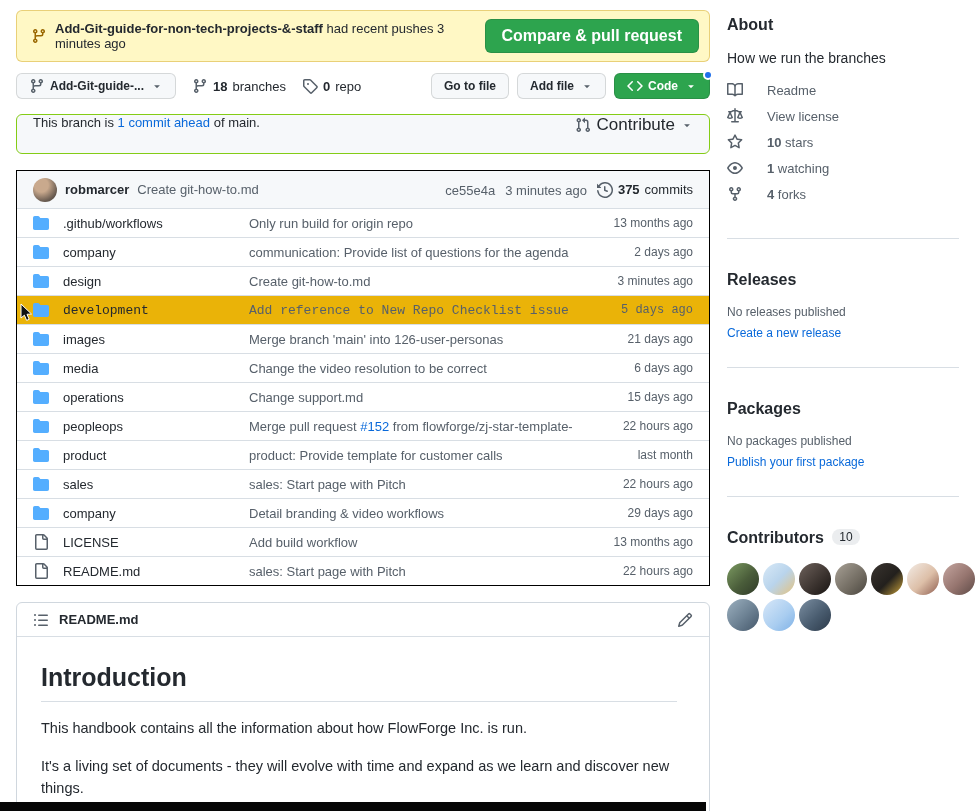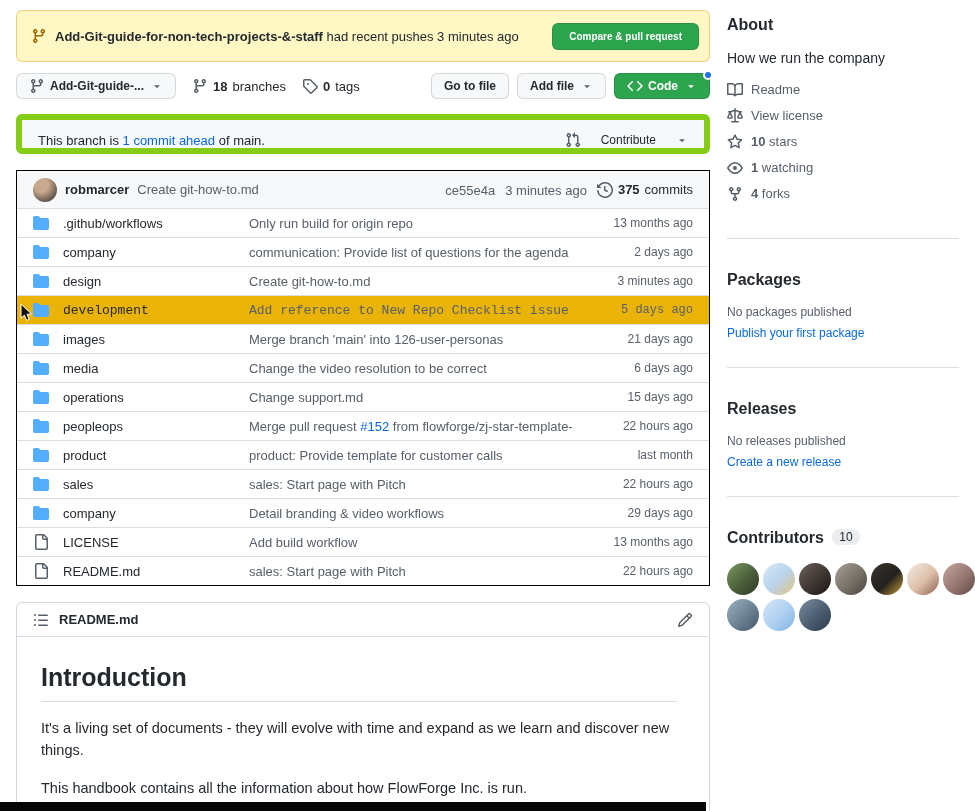--- a/index.html
+++ b/index.html
@@ -14,44 +14,44 @@
   a { text-decoration:none; color:inherit; cursor:pointer; }
   .link { color:#0969da; }
 
   
   .banner { display:flex; align-items:center; gap:8px; height:52px;
     background:#fff8c5; border:1px solid rgba(212,167,44,0.5); border-radius:6px;
     padding:8px 10px 8px 14px; margin-bottom:10px; }
   .banner .ico { color:#9a6700; }
   .banner-text { font-size:13px; flex:1; }
   .banner-text b { font-weight:700; }
-  .btn-compare { background:#2da44e; color:#fff; font-size:10px; font-weight:700;
+  .btn-compare { background:#2da44e; color:#fff; font-size:16px; font-weight:700;
     border:1px solid rgba(27,31,36,0.15); border-radius:6px; padding:7px 16px; }
 
   
   .toolbar { display:flex; align-items:center; height:28px; margin-bottom:14px; }
   .btn { display:inline-flex; align-items:center; gap:5px; height:20px;
     background:#f6f8fa; border:1px solid rgba(27,31,36,0.15); border-radius:6px;
     font-size:12px; font-weight:600; color:#24292f; padding:12px 12px; }
   .btn .caret { margin-left:2px; }
   .counter-link { display:inline-flex; align-items:center; gap:5px; font-size:13px;
     color:#24292f; margin-left:16px; }
   .counter-link b { font-weight:700; }
   .toolbar-right { margin-left:auto; display:inline-flex; gap:8px; }
   .btn-code { position:relative; background:#2da44e; color:#fff; border-color:rgba(27,31,36,0.15); }
   .btn-code .ico { color:#fff; }
   .blue-dot { position:absolute; top:-4px; right:-4px; width:10px; height:10px;
     border-radius:50%; background:#1f6feb; border:2px solid #fff; }
 
   
-  .branch-status { display:flex; align-items:flex-end; height:40px; background:#f6f8fa;
-    border:6px solid #84cc16; border-radius:6px; padding:0 16px; margin-bottom:16px;
+  .branch-status { display:flex; align-items:flex-start; height:40px; background:#f6f8fa;
+    border:1px solid #84cc16; border-radius:6px; padding:0 16px; margin-bottom:16px;
     font-size:13px; }
-  .contribute { margin-left:auto; display:inline-flex; align-items:center; gap:20px;
-    font-size:12px; color:#24292f; }
+  .contribute { margin-left:auto; display:inline-flex; align-items:center; gap:6px;
+    font-size:17px; color:#24292f; }
 
   
   .file-card { border:1px solid #000000; border-radius:0; margin-bottom:16px; overflow:hidden; }
   .commit-header { display:flex; align-items:center; gap:8px; height:37px;
     background:#f6f8fa; padding:0 16px; font-size:13px; }
   .avatar-sm { width:24px; height:24px; border-radius:50%; flex:none;
     background:radial-gradient(circle at 35% 30%, #c9a98d 0 30%, #6b5d52 70%, #3c352f 100%); }
   .commit-author { font-weight:700; }
   .commit-msg { color:#57606a; }
   .commit-right { margin-left:auto; display:inline-flex; align-items:flex-end; gap:10px;
@@ -76,21 +76,21 @@
   .readme-body { padding:26px 32px 30px 24px; }
   .readme-body h1 { font-size:25px; font-weight:700; padding-bottom:9px;
     border-bottom:1px solid #d8dee4; margin-bottom:16px; }
   .readme-body p { font-size:14.5px; line-height:1.5; margin-bottom:16px; color:#24292f; }
 
   
   .sb-section { border-bottom:1px solid #d8dee4; padding-bottom:26px; margin-bottom:32px; }
   .sb-section.last { border-bottom:none; }
   .sb-h { font-size:16px; font-weight:700; margin:6px 0 16px; }
   .sb-desc { font-size:14px; margin-bottom:16px; }
-  .sb-item { display:flex; gap:8px; font-size:13px; color:#57606a;
+  .sb-item { display:flex; align-items:center; gap:24px; font-size:13px; color:#57606a;
     margin-bottom:10px; }
   .sb-item b { color:#57606a; font-weight:700; }
   .sb-small { font-size:12px; color:#57606a; margin-bottom:4px; }
   .sb-link { font-size:12px; color:#0969da; }
   .counter-badge { display:inline-block; background:rgba(175,184,193,0.25); font-size:12px;
     font-weight:500; border-radius:2em; padding:1px 7px; margin-left:4px; vertical-align:2px; }
   .contrib-grid { display:flex; flex-wrap:wrap; gap:4px; width:260px; margin-top:2px; }
   .avatar-c { width:32px; height:32px; border-radius:50%; flex:none; }
 
   
@@ -142,21 +142,21 @@
         <span>branches</span>
       </a>
 
       <a class="counter-link">
         <span class="ico">
           <svg width="16" height="16" viewBox="0 0 16 16" fill="currentColor">
               <path d="M1 7.775V2.75C1 1.784 1.784 1 2.75 1h5.025c.464 0 .91.184 1.238.513l6.25 6.25a1.75 1.75 0 0 1 0 2.474l-5.026 5.026a1.75 1.75 0 0 1-2.474 0l-6.25-6.25A1.752 1.752 0 0 1 1 7.775Zm1.5 0c0 .066.026.13.073.177l6.25 6.25a.25.25 0 0 0 .354 0l5.025-5.025a.25.25 0 0 0 0-.354l-6.25-6.25a.25.25 0 0 0-.177-.073H2.75a.25.25 0 0 0-.25.25ZM6 5a1 1 0 1 1 0 2 1 1 0 0 1 0-2Z"></path>
             </svg>
         </span>
         <b>0</b>
-        <span>tags</span>
+        <span>repo</span>
       </a>
 
       <span class="toolbar-right">
         <button class="btn">Go to file</button>
         <button class="btn">
           <span>Add file</span>
           <span class="ico caret">
             <svg width="12" height="12" viewBox="0 0 16 16" fill="currentColor">
                 <path d="m4.427 7.427 3.396 3.396a.25.25 0 0 0 .354 0l3.396-3.396A.25.25 0 0 0 11.396 7H4.604a.25.25 0 0 0-.177.427Z"></path>
               </svg>
@@ -363,32 +363,32 @@
         </span>
         <span>README.md</span>
         <span class="readme-edit ico">
           <svg width="16" height="16" viewBox="0 0 16 16" fill="currentColor">
               <path d="M11.013 1.427a1.75 1.75 0 0 1 2.474 0l1.086 1.086a1.75 1.75 0 0 1 0 2.474l-8.61 8.61c-.21.21-.47.364-.756.445l-3.251.93a.75.75 0 0 1-.927-.928l.929-3.25c.081-.286.235-.547.445-.758l8.61-8.61Zm.176 4.823L9.75 4.81l-6.286 6.287a.253.253 0 0 0-.064.108l-.558 1.953 1.953-.558a.253.253 0 0 0 .108-.064Zm1.238-3.763a.25.25 0 0 0-.354 0L10.811 3.75l1.439 1.44 1.263-1.263a.25.25 0 0 0 0-.354Z"></path>
             </svg>
         </span>
       </div>
       <div class="readme-body">
         <h1>Introduction</h1>
+        <p>This handbook contains all the information about how FlowForge Inc. is run.</p>
         <p>It's a living set of documents - they will evolve with time and expand as we learn and discover new things.</p>
-        <p>This handbook contains all the information about how FlowForge Inc. is run.</p>
 
       </div>
     </div>
   </div>
 
   <div class="sidebar">
 
     <div class="sb-section">
       <div class="sb-h">About</div>
-      <div class="sb-desc">How we run the company</div>
+      <div class="sb-desc">How we run the branches</div>
 
       <a class="sb-item">
         <span class="ico">
           <svg width="16" height="16" viewBox="0 0 16 16" fill="currentColor">
               <path d="M0 1.75A.75.75 0 0 1 .75 1h4.253c1.227 0 2.317.59 3 1.501A3.743 3.743 0 0 1 11.006 1h4.245a.75.75 0 0 1 .75.75v10.5a.75.75 0 0 1-.75.75h-4.507a2.25 2.25 0 0 0-1.591.659l-.622.621a.75.75 0 0 1-1.06 0l-.622-.621A2.25 2.25 0 0 0 5.258 13H.75a.75.75 0 0 1-.75-.75Zm7.251 10.324.004-5.073-.002-2.253A2.25 2.25 0 0 0 5.003 2.5H1.5v9h3.757a3.75 3.75 0 0 1 1.994.574ZM8.755 4.75l-.004 7.322a3.752 3.752 0 0 1 1.992-.572H14.5v-9h-3.495a2.25 2.25 0 0 0-2.25 2.25Z"></path>
             </svg>
         </span>
         <span>Readme</span>
       </a>
 
@@ -420,32 +420,32 @@
       </a>
 
       <a class="sb-item">
         <span class="ico">
           <svg width="16" height="16" viewBox="0 0 16 16" fill="currentColor">
               <path d="M5 5.372v.878c0 .414.336.75.75.75h4.5a.75.75 0 0 0 .75-.75v-.878a2.25 2.25 0 1 1 1.5 0v.878a2.25 2.25 0 0 1-2.25 2.25h-1.5v2.128a2.251 2.251 0 1 1-1.5 0V8.5h-1.5A2.25 2.25 0 0 1 3.5 6.25v-.878a2.25 2.25 0 1 1 1.5 0ZM5 3.25a.75.75 0 1 0-1.5 0 .75.75 0 0 0 1.5 0Zm6.75.75a.75.75 0 1 0 0-1.5.75.75 0 0 0 0 1.5Zm-3 8.75a.75.75 0 1 0-1.5 0 .75.75 0 0 0 1.5 0Z"></path>
             </svg>
         </span>
         <span><b>4</b> <span>forks</span></span>
       </a>
+    </div>
+
+    <div class="sb-section">
+      <div class="sb-h">Releases</div>
+      <div class="sb-small">No releases published</div>
+      <a class="sb-link">Create a new release</a>
     </div>
 
     <div class="sb-section">
       <div class="sb-h">Packages</div>
       <div class="sb-small">No packages published</div>
       <a class="sb-link">Publish your first package</a>
-    </div>
-
-    <div class="sb-section">
-      <div class="sb-h">Releases</div>
-      <div class="sb-small">No releases published</div>
-      <a class="sb-link">Create a new release</a>
     </div>
 
     <div class="sb-section last">
       <div class="sb-h">
         <span>Contributors</span>
         <span class="counter-badge">10</span>
       </div>
       <div class="contrib-grid">
         <a class="avatar-c" style="background:linear-gradient(135deg,#7d9b62 0%,#4a5d3a 55%,#2f3a28 100%)"></a>
         <a class="avatar-c" style="background:linear-gradient(135deg,#d8e9f7 0%,#b9d4ec 50%,#e4c27e 100%)"></a>

